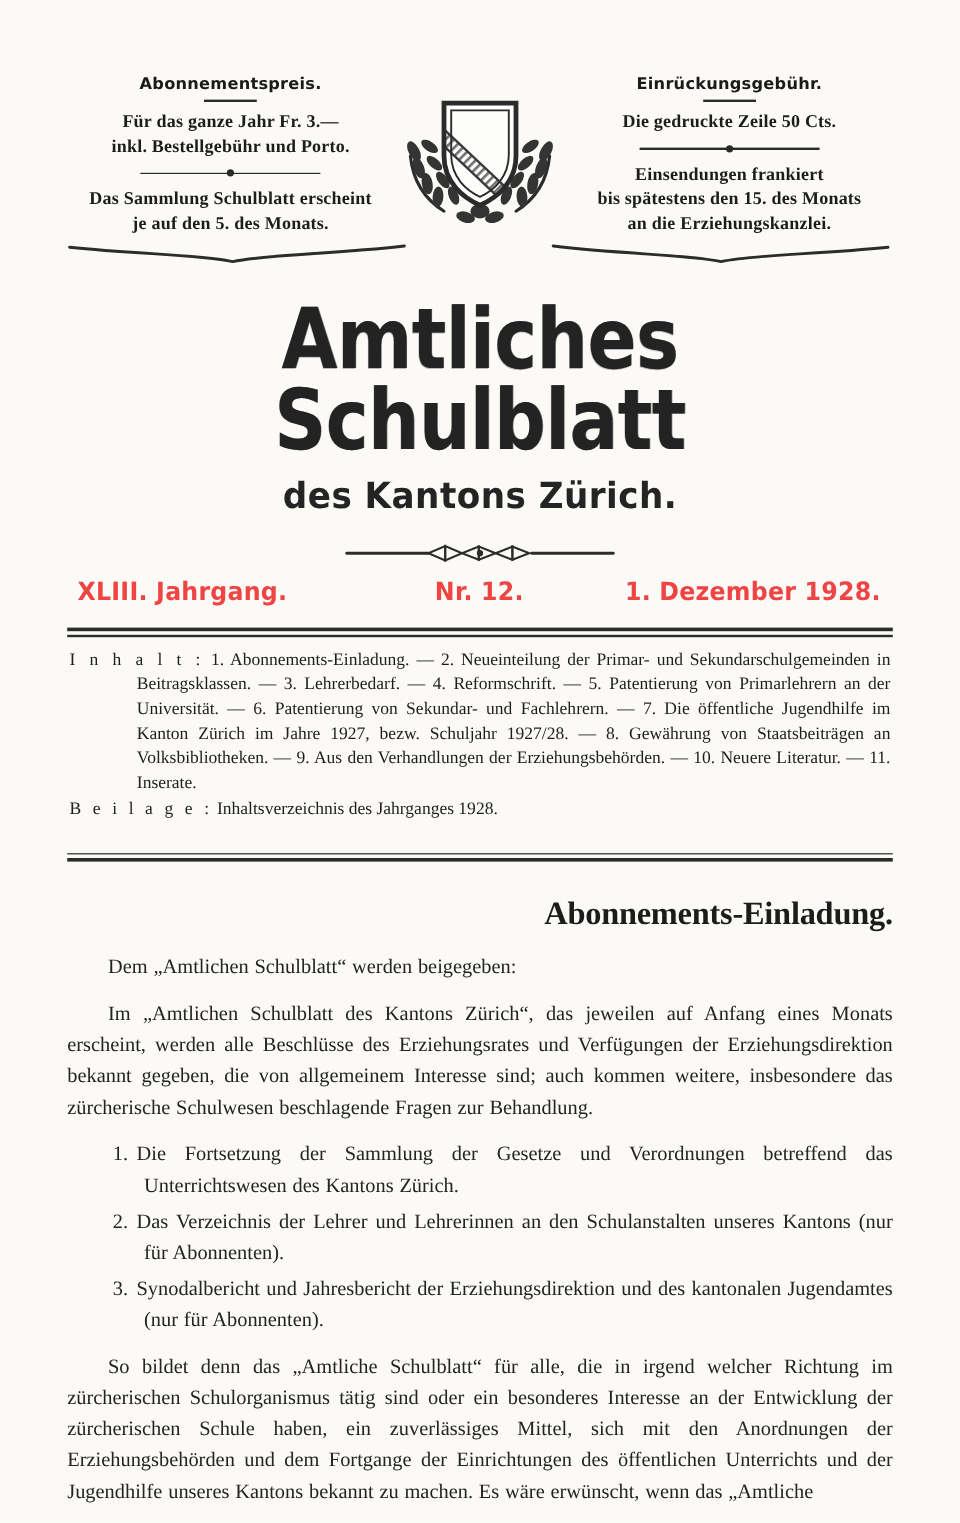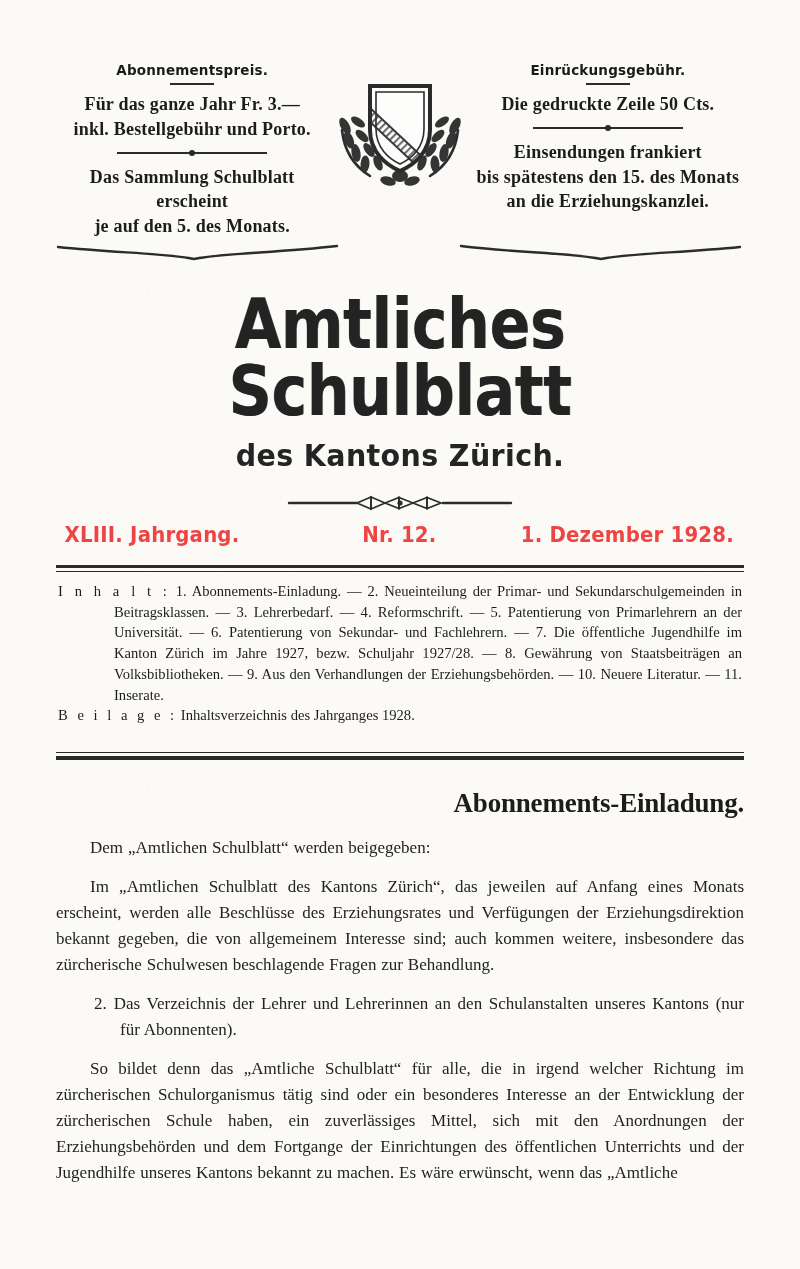--- a/index.html
+++ b/index.html
@@ -59,21 +59,21 @@
   }
   .mini-rule {
     width: 44px;
     height: 2px;
     background: #2a2a2a;
     margin: 5px auto 7px;
   }
   .mast-line {
     font-family: "Liberation Serif", serif;
     font-weight: 700;
-    font-size: 18px;
+    font-size: 15px;
     line-height: 1.38;
     letter-spacing: .2px;
     color: #1c1c1c;
   }
   .dot-rule {
     position: relative;
     width: 150px;
     height: 8px;
     margin: 7px auto 8px;
   }
@@ -369,21 +369,27 @@
 
   <div class="article">
     <h1 class="article-title">Abonnements-Einladung.</h1>
 
     <p class="para">Dem „Amtlichen Schulblatt“ werden beigegeben:</p>
 
     <p class="para">Im „Amtlichen Schulblatt des Kantons Zürich“, das jeweilen auf Anfang eines Monats erscheint, werden alle Beschlüsse des Erziehungsrates und Verfügungen der Erziehungsdirektion bekannt gegeben, die von allgemeinem Interesse sind; auch kommen weitere, insbesondere das zürcherische Schulwesen beschlagende Fragen zur Behandlung.</p>
 
     <ul class="num-list">
       <li>
+        <span class="n">1.</span><span>Die Fortsetzung der Sammlung der Gesetze und Verordnungen betreffend das Unterrichtswesen des Kantons Zürich.</span>
+      </li>
+      <li>
         <span class="n">2.</span><span>Das Verzeichnis der Lehrer und Lehrerinnen an den Schulanstalten unseres Kantons (nur für Abonnenten).</span>
+      </li>
+      <li>
+        <span class="n">3.</span><span>Synodalbericht und Jahresbericht der Erziehungsdirektion und des kantonalen Jugendamtes (nur für Abonnenten).</span>
       </li>
     </ul>
 
     <div class="clip">
       <p class="para">So bildet denn das „Amtliche Schulblatt“ für alle, die in irgend welcher Richtung im zürcherischen Schulorganismus tätig sind oder ein besonderes Interesse an der Entwicklung der zürcherischen Schule haben, ein zuverlässiges Mittel, sich mit den Anordnungen der Erziehungsbehörden und dem Fortgange der Einrichtungen des öffentlichen Unterrichts und der Jugendhilfe unseres Kantons bekannt zu machen. Es wäre erwünscht, wenn das „Amtliche</p>
     </div>
   </div>
 </div>
 
 </body></html>

